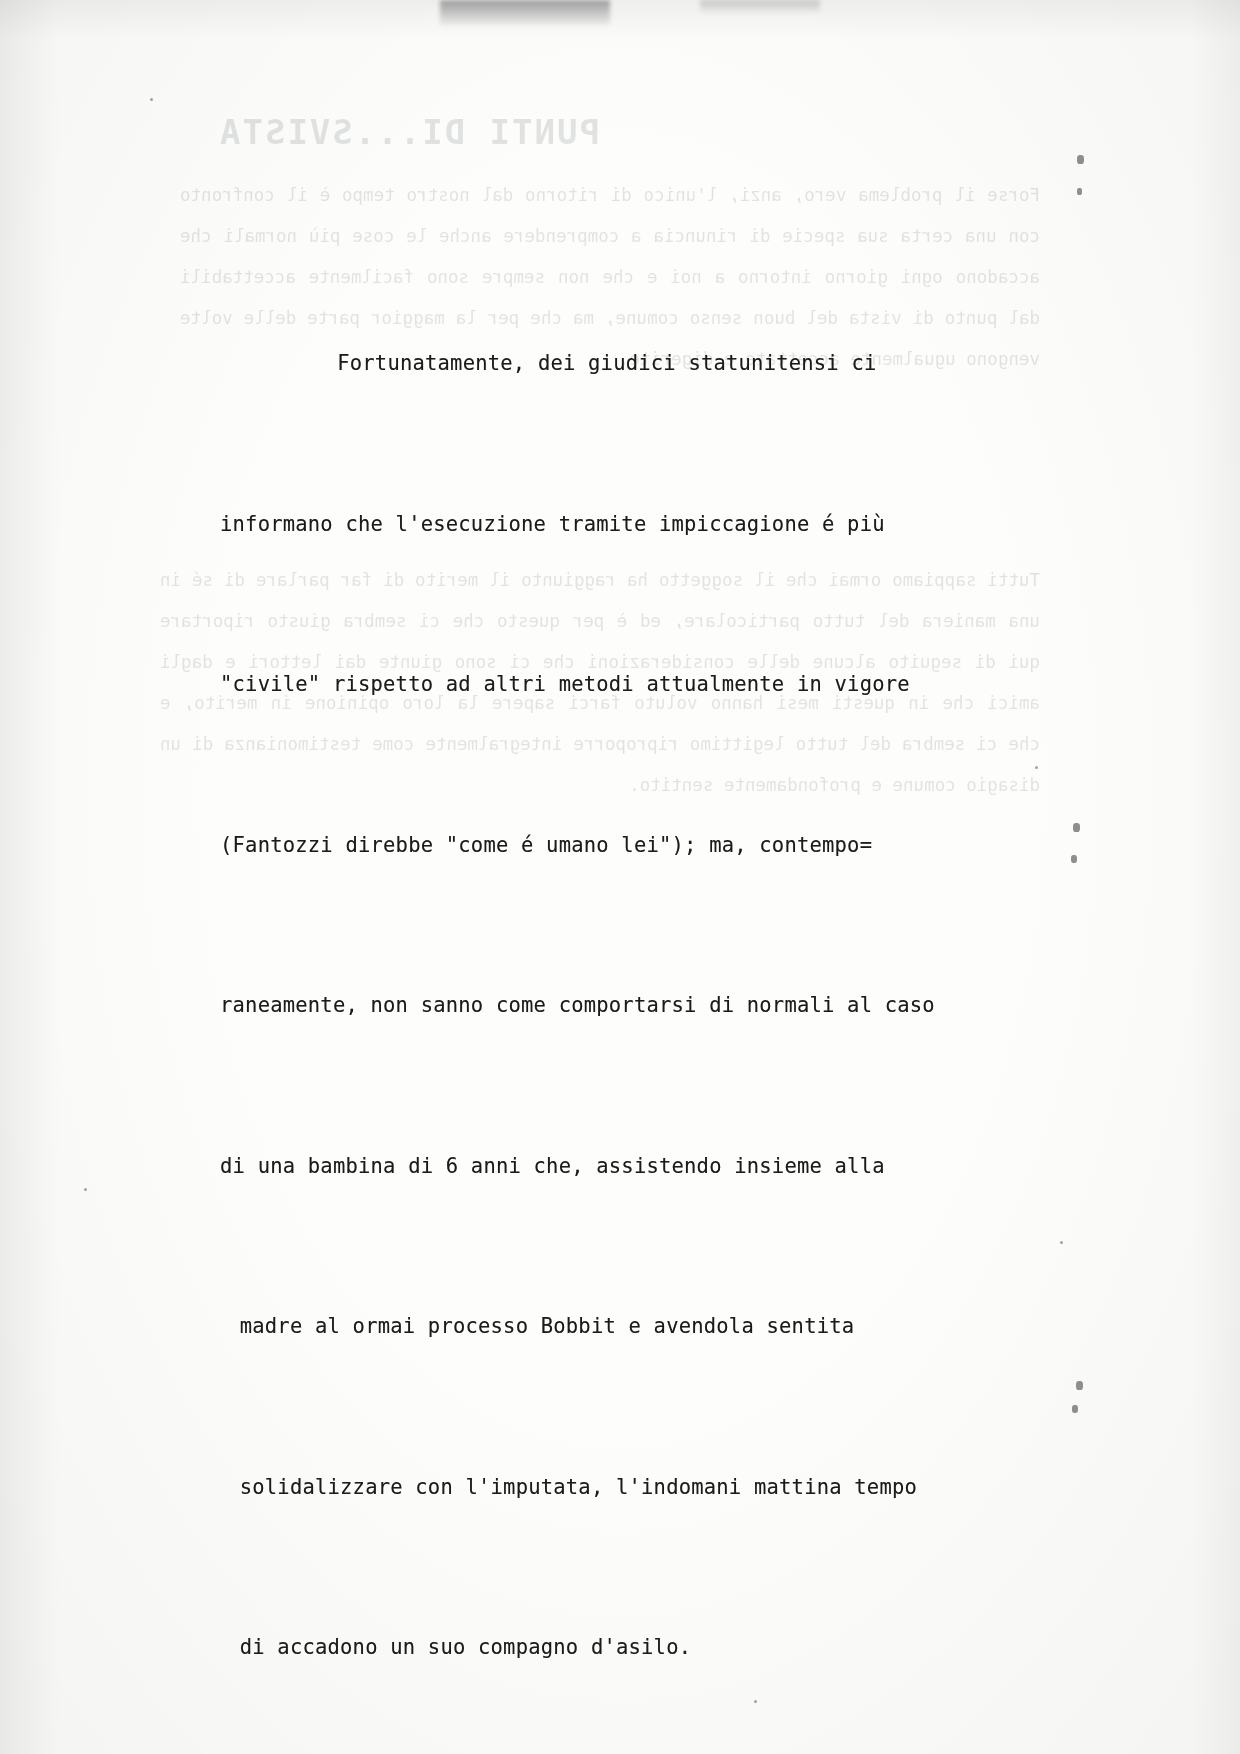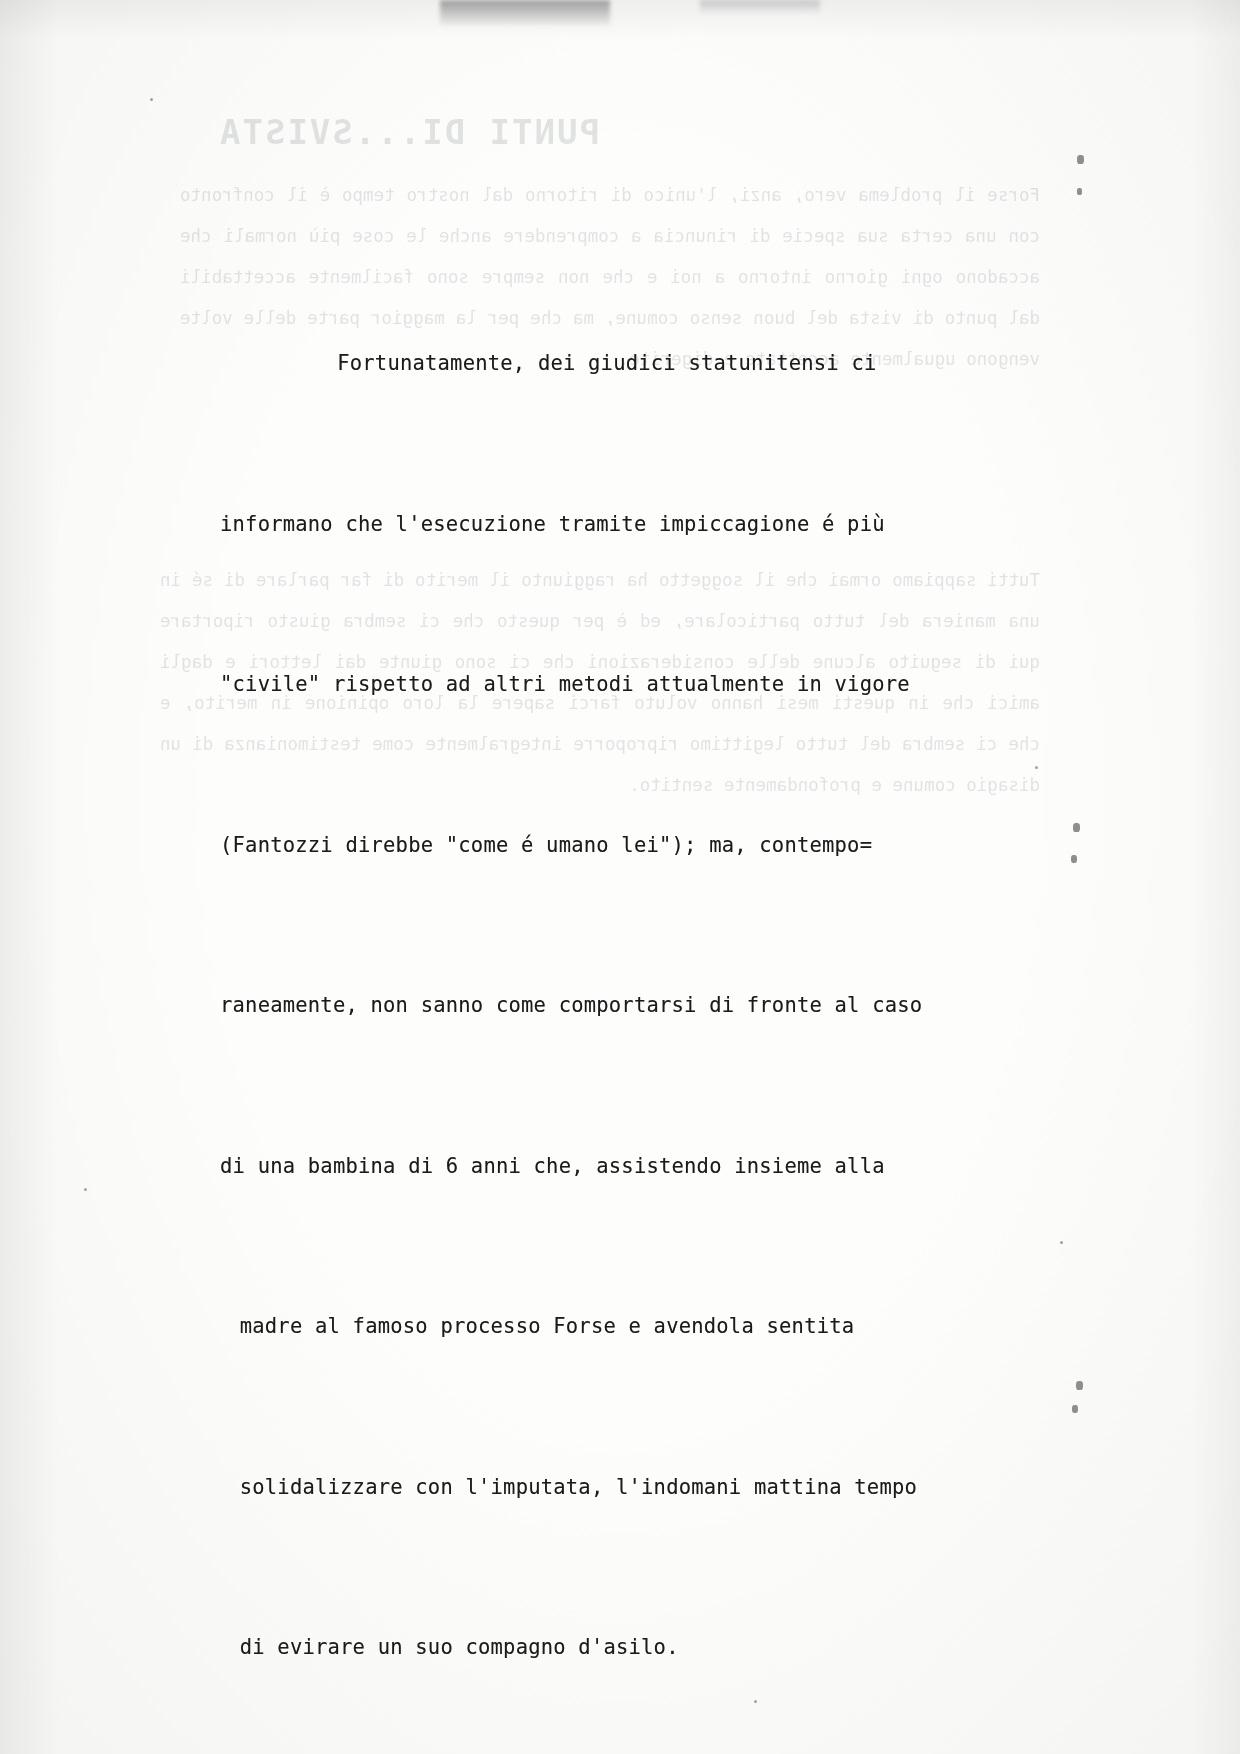--- a/index.html
+++ b/index.html
@@ -146,25 +146,25 @@
   <div class="speck" style="left:1035px; top:766px; width:3px; height:3px;"></div>
   <div class="speck" style="left:1060px; top:1241px; width:3px; height:3px;"></div>
   <div class="speck" style="left:84px; top:1188px; width:3px; height:3px;"></div>
   <div class="speck" style="left:754px; top:1700px; width:3px; height:3px;"></div>
 
   <div class="typed">
     <div class="para"><span class="indent"></span><span>Fortunatamente, dei giudici statunitensi ci</span></div>
     <div class="para"><span>informano che l'esecuzione tramite impiccagione é più</span></div>
     <div class="para"><span>"civile" rispetto ad altri metodi attualmente in vigore</span></div>
     <div class="para"><span>(Fantozzi direbbe "come é umano lei"); ma, contempo=</span></div>
-    <div class="para"><span>raneamente, non sanno come comportarsi di fronte al caso</span></div>
+    <div class="para"><span>raneamente, non sanno come comportarsi di normali al caso</span></div>
     <div class="para"><span>di una bambina di 6 anni che, assistendo insieme alla</span></div>
-    <div class="para"><span class="indent-s"></span><span>madre al famoso processo Forse e avendola sentita</span></div>
+    <div class="para"><span class="indent-s"></span><span>madre al ormai processo Bobbit e avendola sentita</span></div>
     <div class="para"><span class="indent-s"></span><span>solidalizzare con l'imputata, l'indomani mattina tempo</span></div>
-    <div class="para"><span class="indent-s"></span><span>di evirare un suo compagno d'asilo.</span></div>
+    <div class="para"><span class="indent-s"></span><span>di accadono un suo compagno d'asilo.</span></div>
     <div class="para"><span class="indent"></span><span>Ma torniamo in Firenze, e, per inciso, proprio</span></div>
     
     
     
     
     
     
     
     
     

